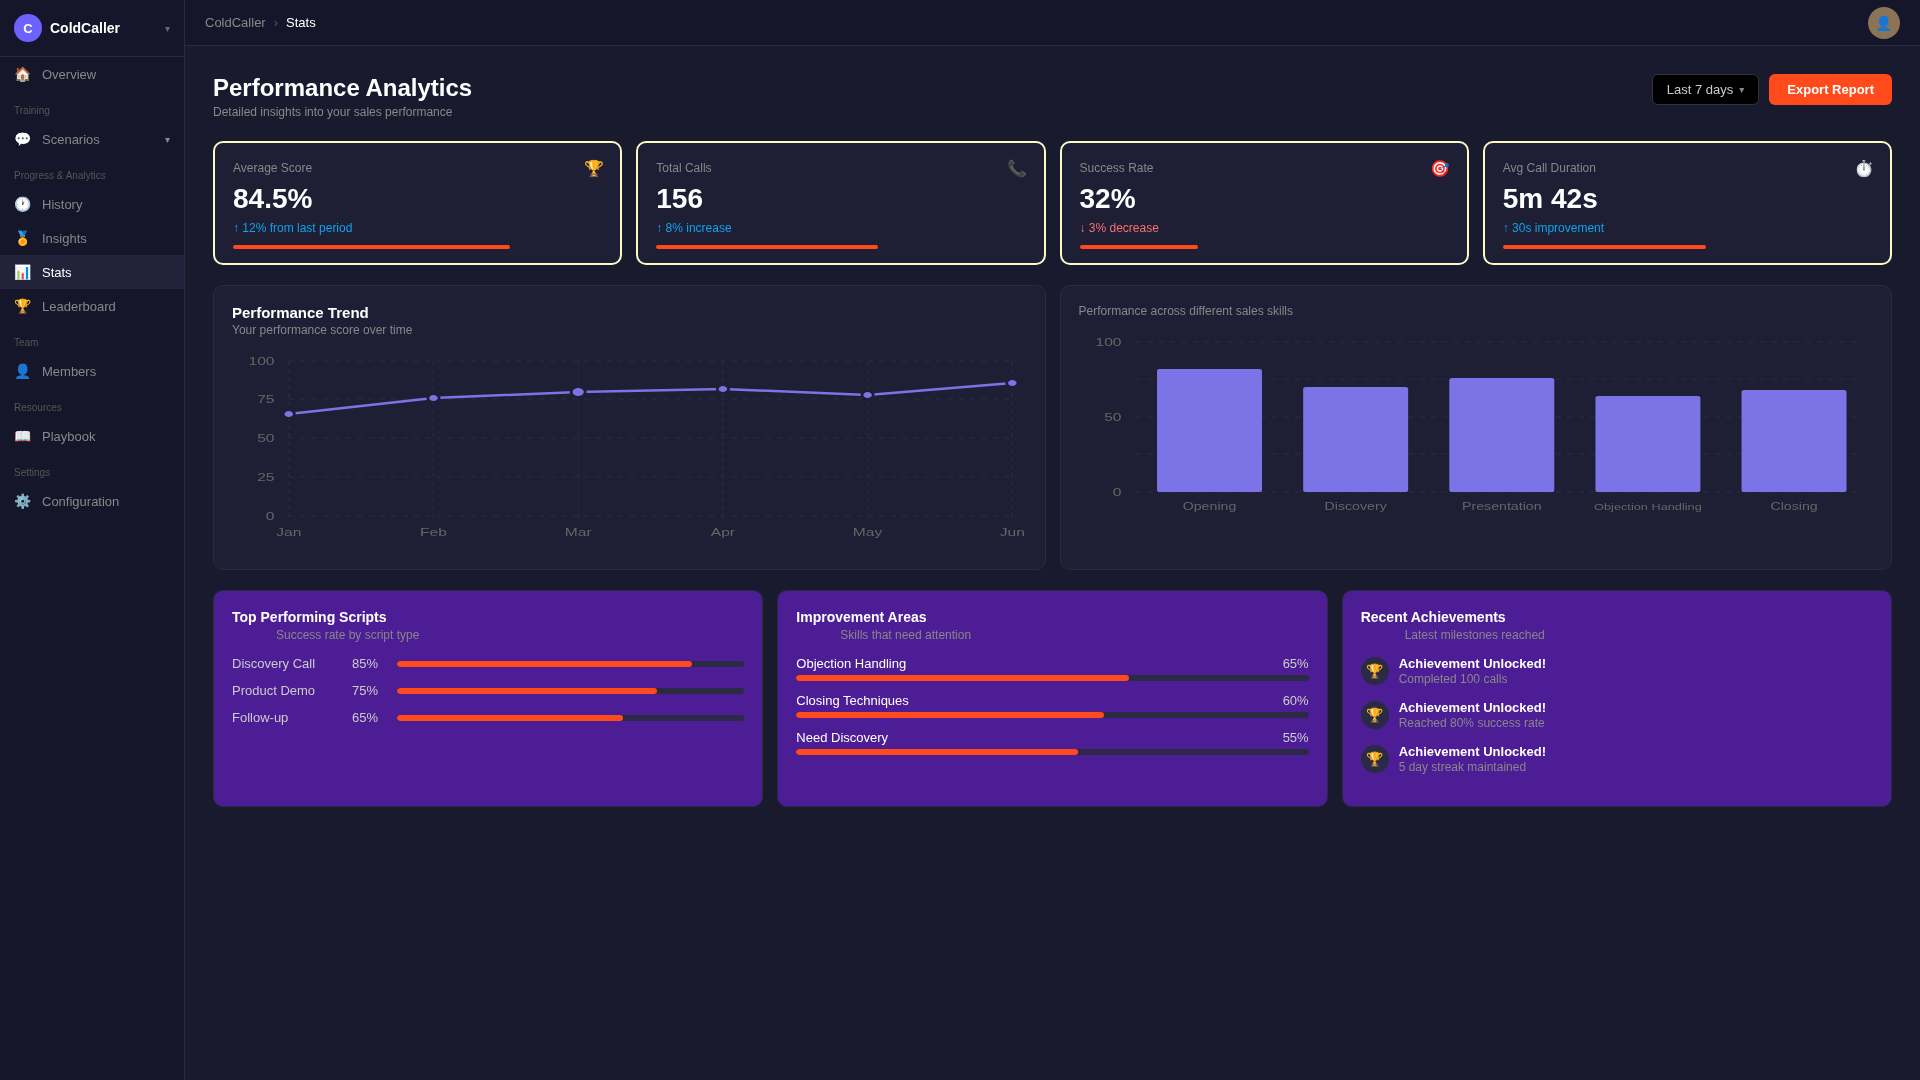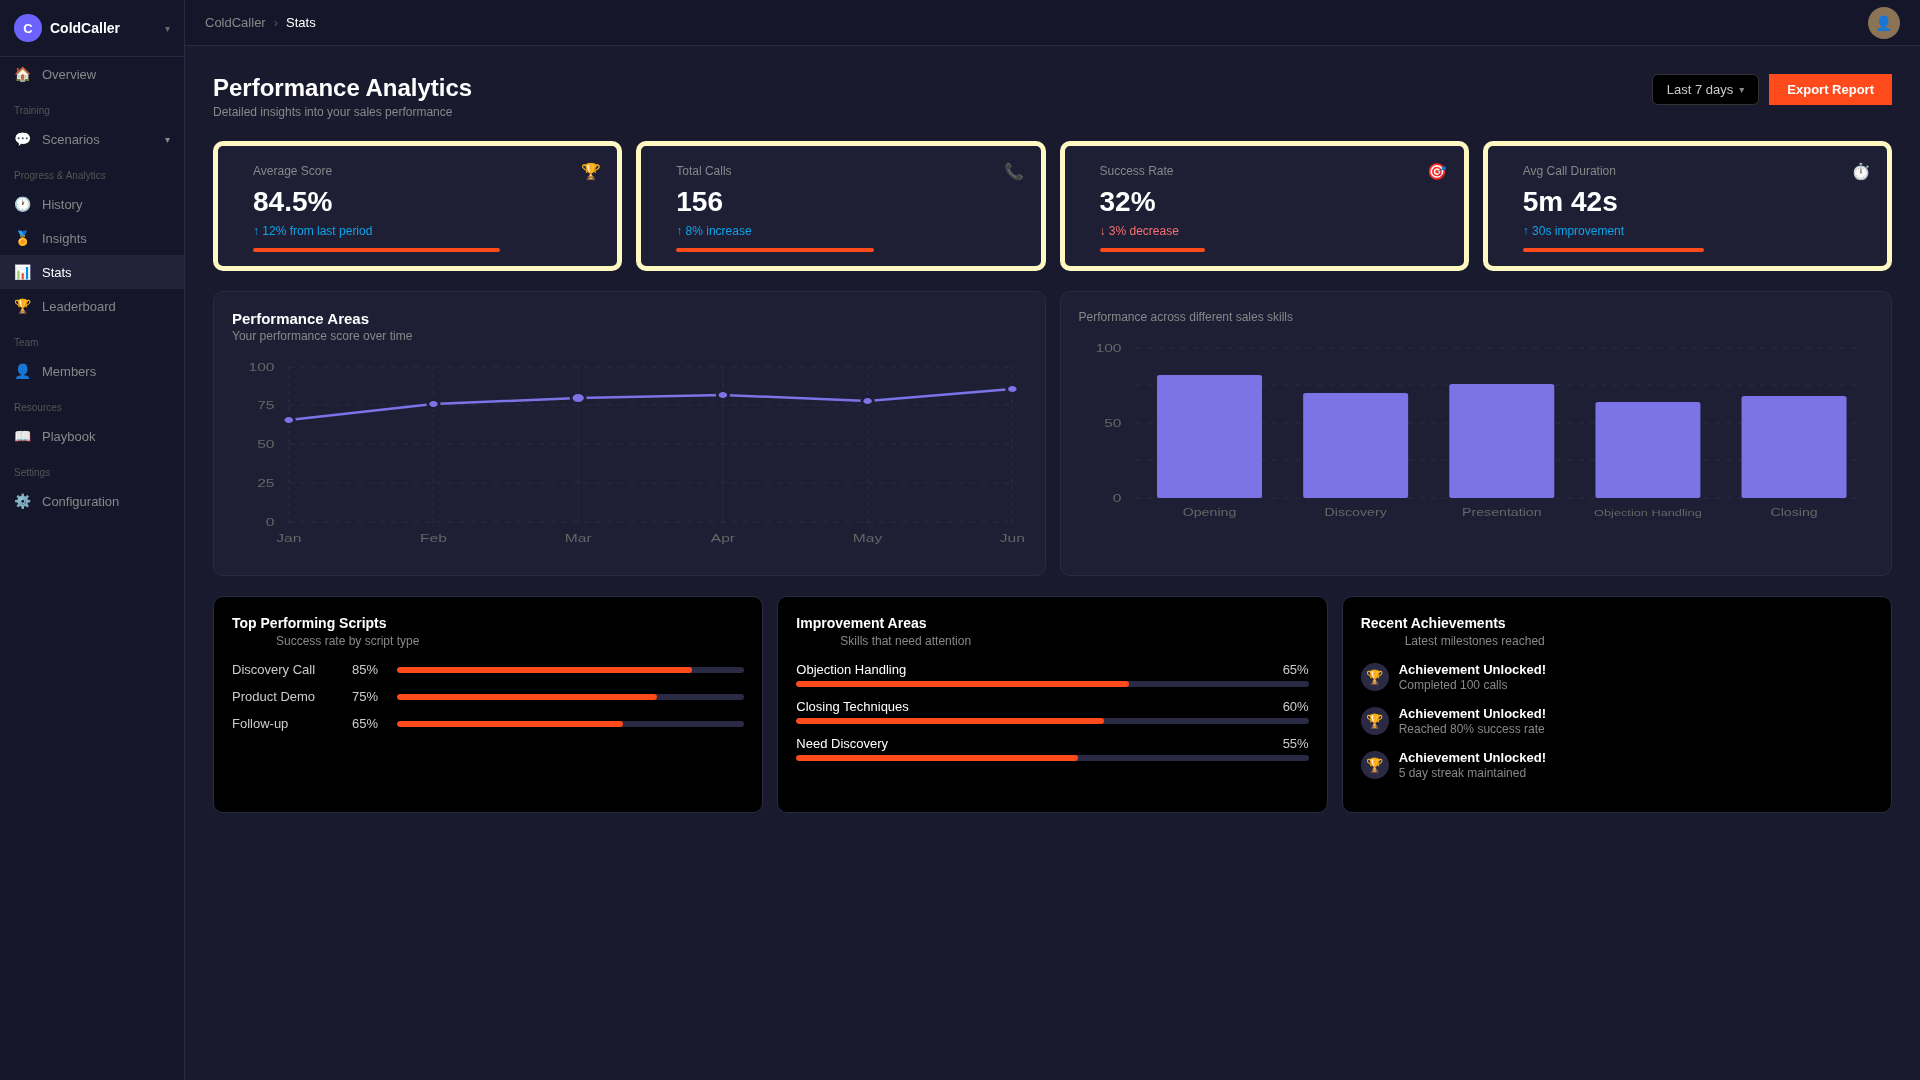--- a/index.html
+++ b/index.html
@@ -42,25 +42,25 @@
 
     
     #content { flex: 1; overflow-y: auto; padding: 28px 28px 28px 28px; }
 
     .page-header { display: flex; align-items: flex-start; justify-content: space-between; margin-bottom: 22px; }
     .page-title { font-size: 24px; font-weight: 700; color: #fff; }
     .page-subtitle { font-size: 12px; color: #888; margin-top: 3px; }
     .header-actions { display: flex; align-items: center; gap: 10px; }
     .date-selector { background: #000000; border: 1px solid #333; color: #ccc; padding: 7px 14px; border-radius: 6px; font-size: 13px; cursor: pointer; display: flex; align-items: center; gap: 6px; }
     .date-selector .chev { font-size: 10px; color: #888; }
-    .export-btn { background: #ff4a1c; color: #fff; border: none; padding: 8px 18px; border-radius: 0; font-size: 13px; font-weight: 600; cursor: pointer; }
+    .export-btn { background: #ff4a1c; color: #fff; border: none; padding: 8px 18px; border-radius: 6px; font-size: 13px; font-weight: 600; cursor: pointer; }
 
     
     .stat-cards { display: grid; grid-template-columns: repeat(4, 1fr); gap: 14px; margin-bottom: 20px; }
-    .stat-card { background: #1e1e35; border: 5px solid #fef9c3; border-radius: 10px; padding: 18px 35px 14px; position: relative; }
+    .stat-card { background: #1e1e35; border: 2px solid #fef9c3; border-radius: 10px; padding: 18px 18px 14px; position: relative; }
     .stat-card-label { font-size: 12px; color: #888; margin-bottom: 8px; }
     .stat-card-icon { position: absolute; top: 16px; right: 16px; font-size: 16px; color: #555; }
     .stat-card-value { font-size: 28px; font-weight: 700; color: #fff; margin-bottom: 6px; }
     .stat-card-change { font-size: 12px; margin-bottom: 10px; }
     .stat-card-change.up { color: #0ea5e9; }
     .stat-card-change.down { color: #f87171; }
     .stat-card-bar { height: 4px; border-radius: 2px; background: #ff4a1c; }
 
     
     .charts-row { display: grid; grid-template-columns: 1fr 1fr; gap: 14px; margin-bottom: 20px; }
@@ -70,21 +70,21 @@
 
     
     .line-chart-wrap { position: relative; height: 200px; }
     .line-chart-legend { display: flex; align-items: center; gap: 6px; margin-top: 10px; justify-content: center; font-size: 12px; color: #888; }
 
     
     .bar-chart-wrap { position: relative; height: 200px; }
 
     
     .bottom-row { display: grid; grid-template-columns: 1fr 1fr 1fr; gap: 14px; }
-    .bottom-card { background: #000000; border: 1px solid #2a2a45; border-radius: 10px; padding: 18px; }
+    .bottom-card { background: #4c1d95; border: 1px solid #2a2a45; border-radius: 10px; padding: 18px; }
     .bottom-card-title { font-size: 14px; font-weight: 600; color: #fff; margin-bottom: 3px; }
     .bottom-card-subtitle { font-size: 12px; color: #888; margin-bottom: 14px; margin-left: 44px; }
 
     .script-row { display: flex; align-items: center; gap: 10px; margin-bottom: 12px; }
     .script-name { font-size: 13px; color: #ccc; min-width: 110px; }
     .script-pct { font-size: 13px; color: #ccc; min-width: 35px; }
     .script-bar-bg { flex: 1; height: 6px; background: #2a2a45; border-radius: 3px; overflow: hidden; }
     .script-bar-fill { height: 100%; background: #ff4a1c; border-radius: 3px; }
 
     .improve-row { margin-bottom: 12px; }
@@ -216,21 +216,21 @@
         <span class="stat-card-icon">⏱️</span>
         <div class="stat-card-value">5m 42s</div>
         <div class="stat-card-change up">↑ 30s improvement</div>
         <div class="stat-card-bar" style="width:55%"></div>
       </div>
     </div>
 
     <div class="charts-row">
 
       <div class="chart-card">
-        <div class="chart-title">Performance Areas</div>
+        <div class="chart-title">Performance Trend</div>
         <div class="chart-subtitle">Your performance score over time</div>
         <div class="line-chart-wrap">
           <svg width="100%" height="200" viewBox="0 0 560 200" preserveAspectRatio="none">
 
             <line x1="40" y1="10" x2="550" y2="10" stroke="#2a2a45" stroke-width="1" stroke-dasharray="4,4"></line>
             <line x1="40" y1="48" x2="550" y2="48" stroke="#2a2a45" stroke-width="1" stroke-dasharray="4,4"></line>
             <line x1="40" y1="87" x2="550" y2="87" stroke="#2a2a45" stroke-width="1" stroke-dasharray="4,4"></line>
             <line x1="40" y1="126" x2="550" y2="126" stroke="#2a2a45" stroke-width="1" stroke-dasharray="4,4"></line>
             <line x1="40" y1="165" x2="550" y2="165" stroke="#2a2a45" stroke-width="1" stroke-dasharray="4,4"></line>
 

